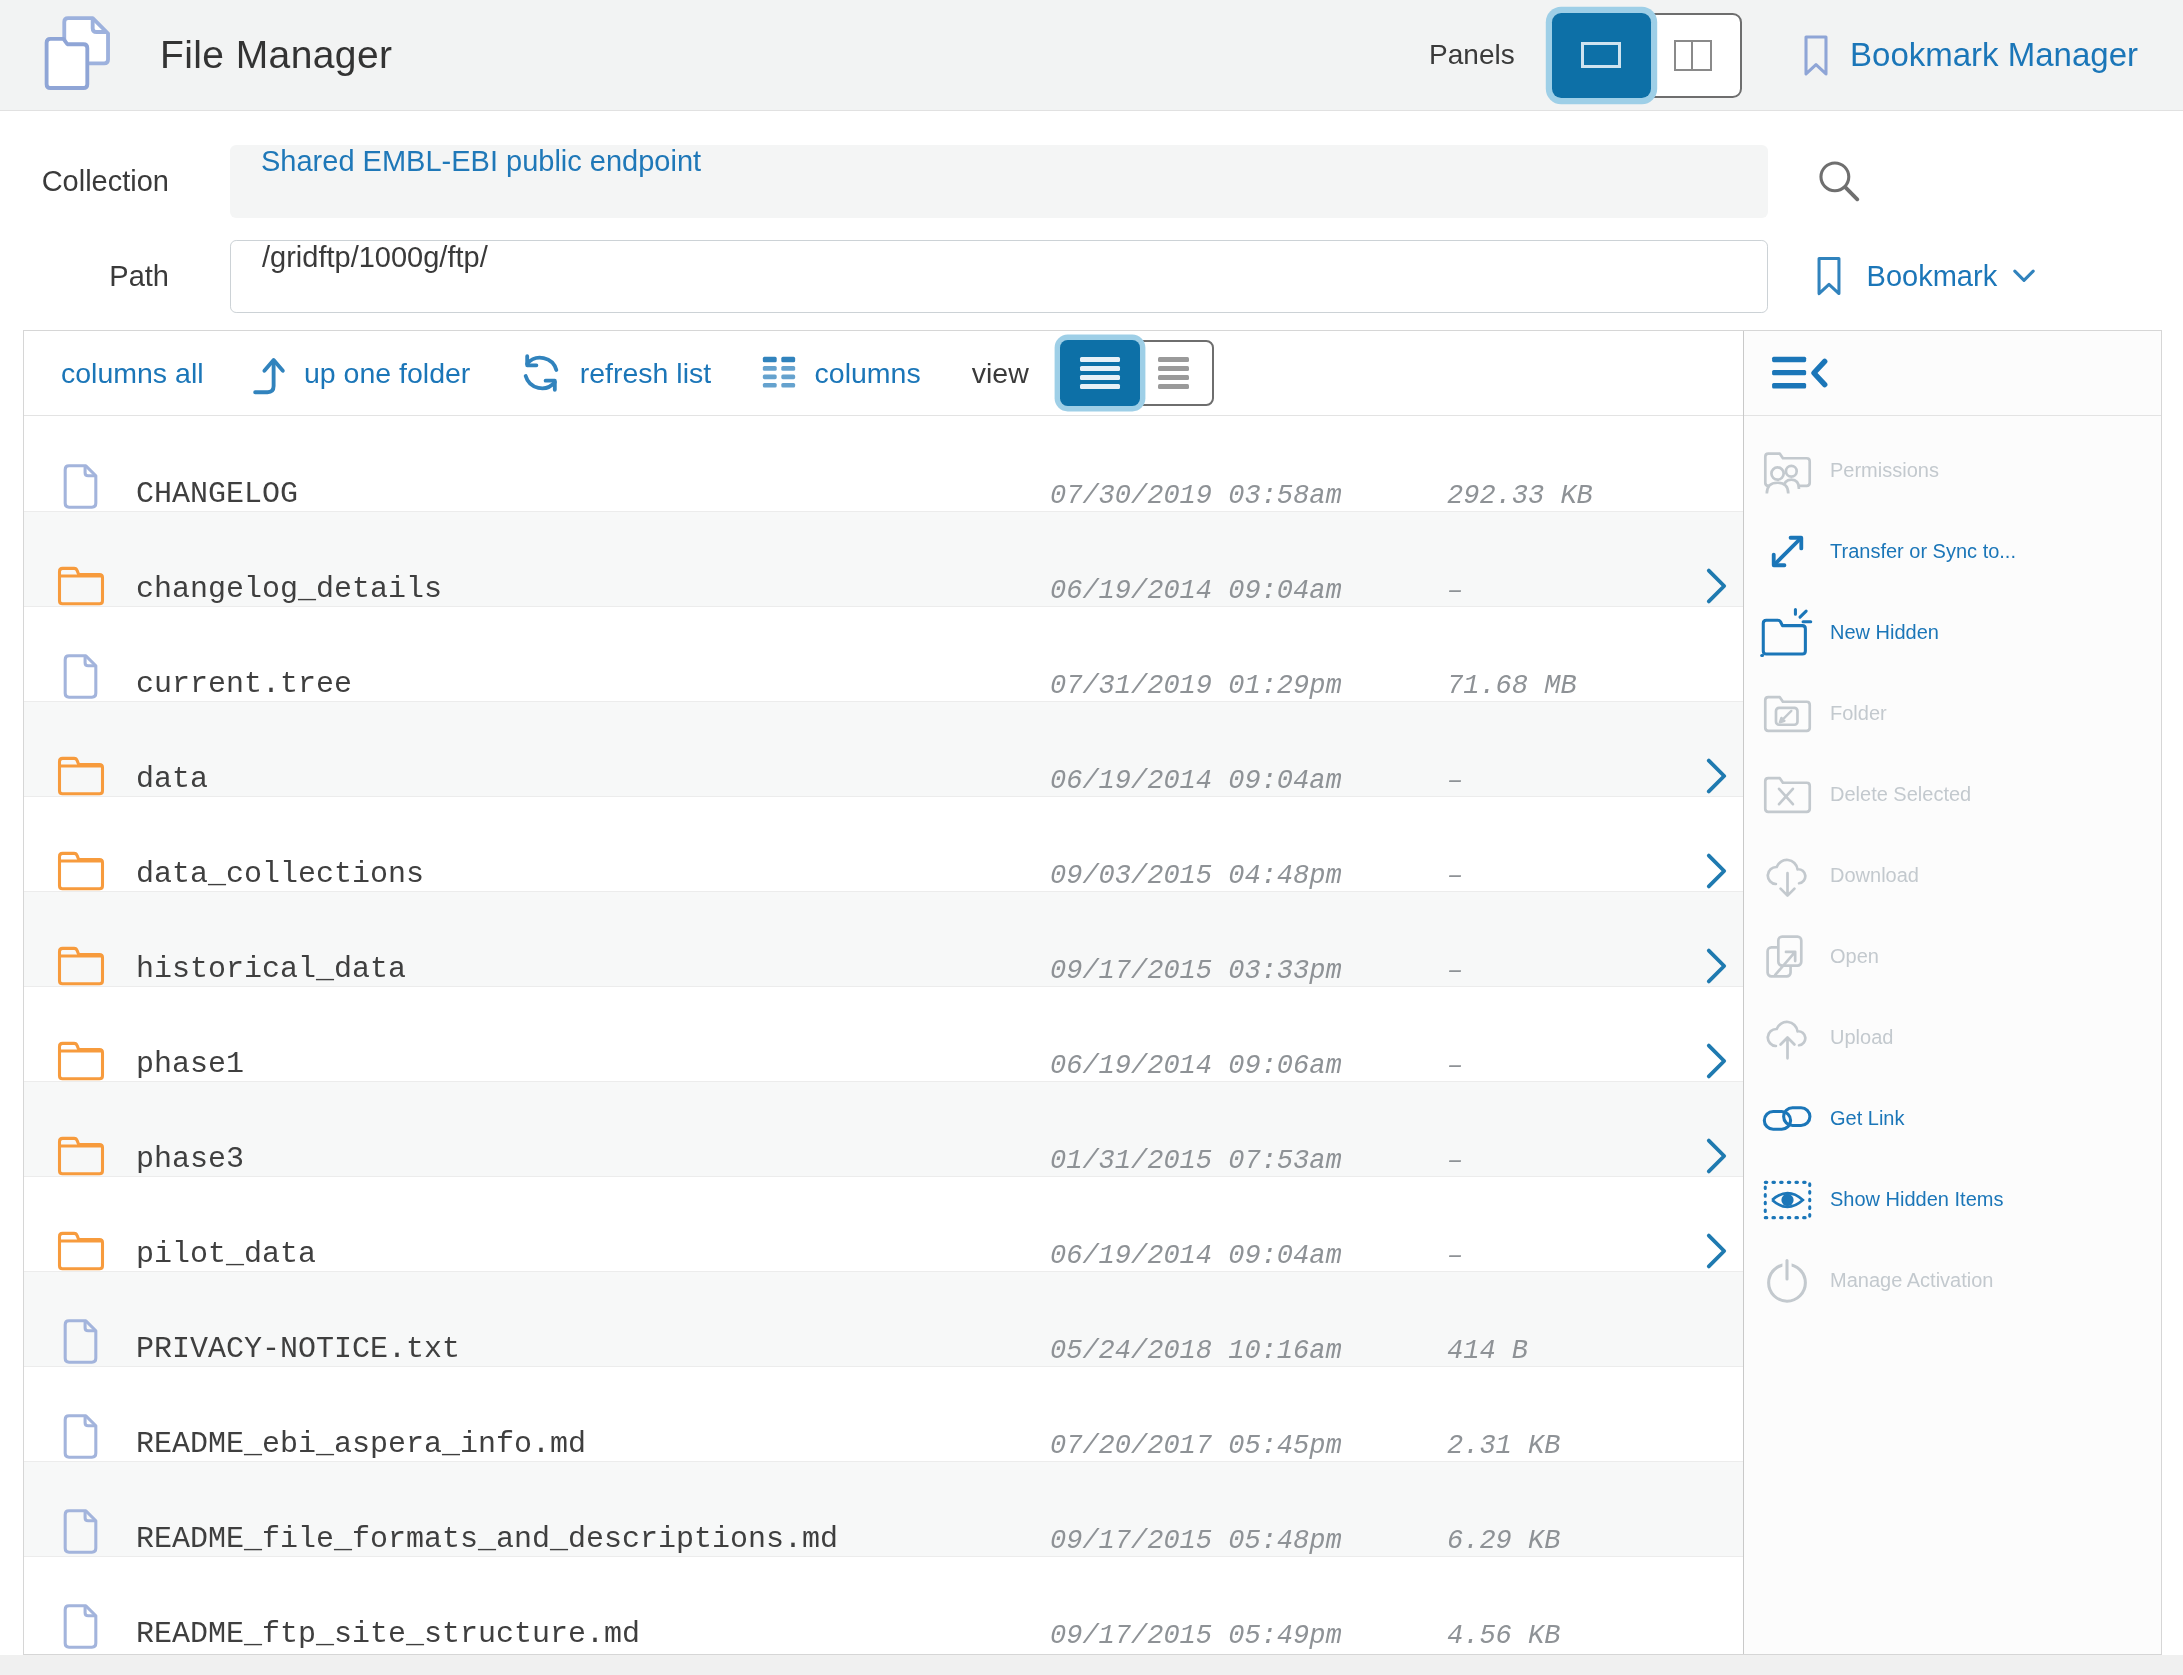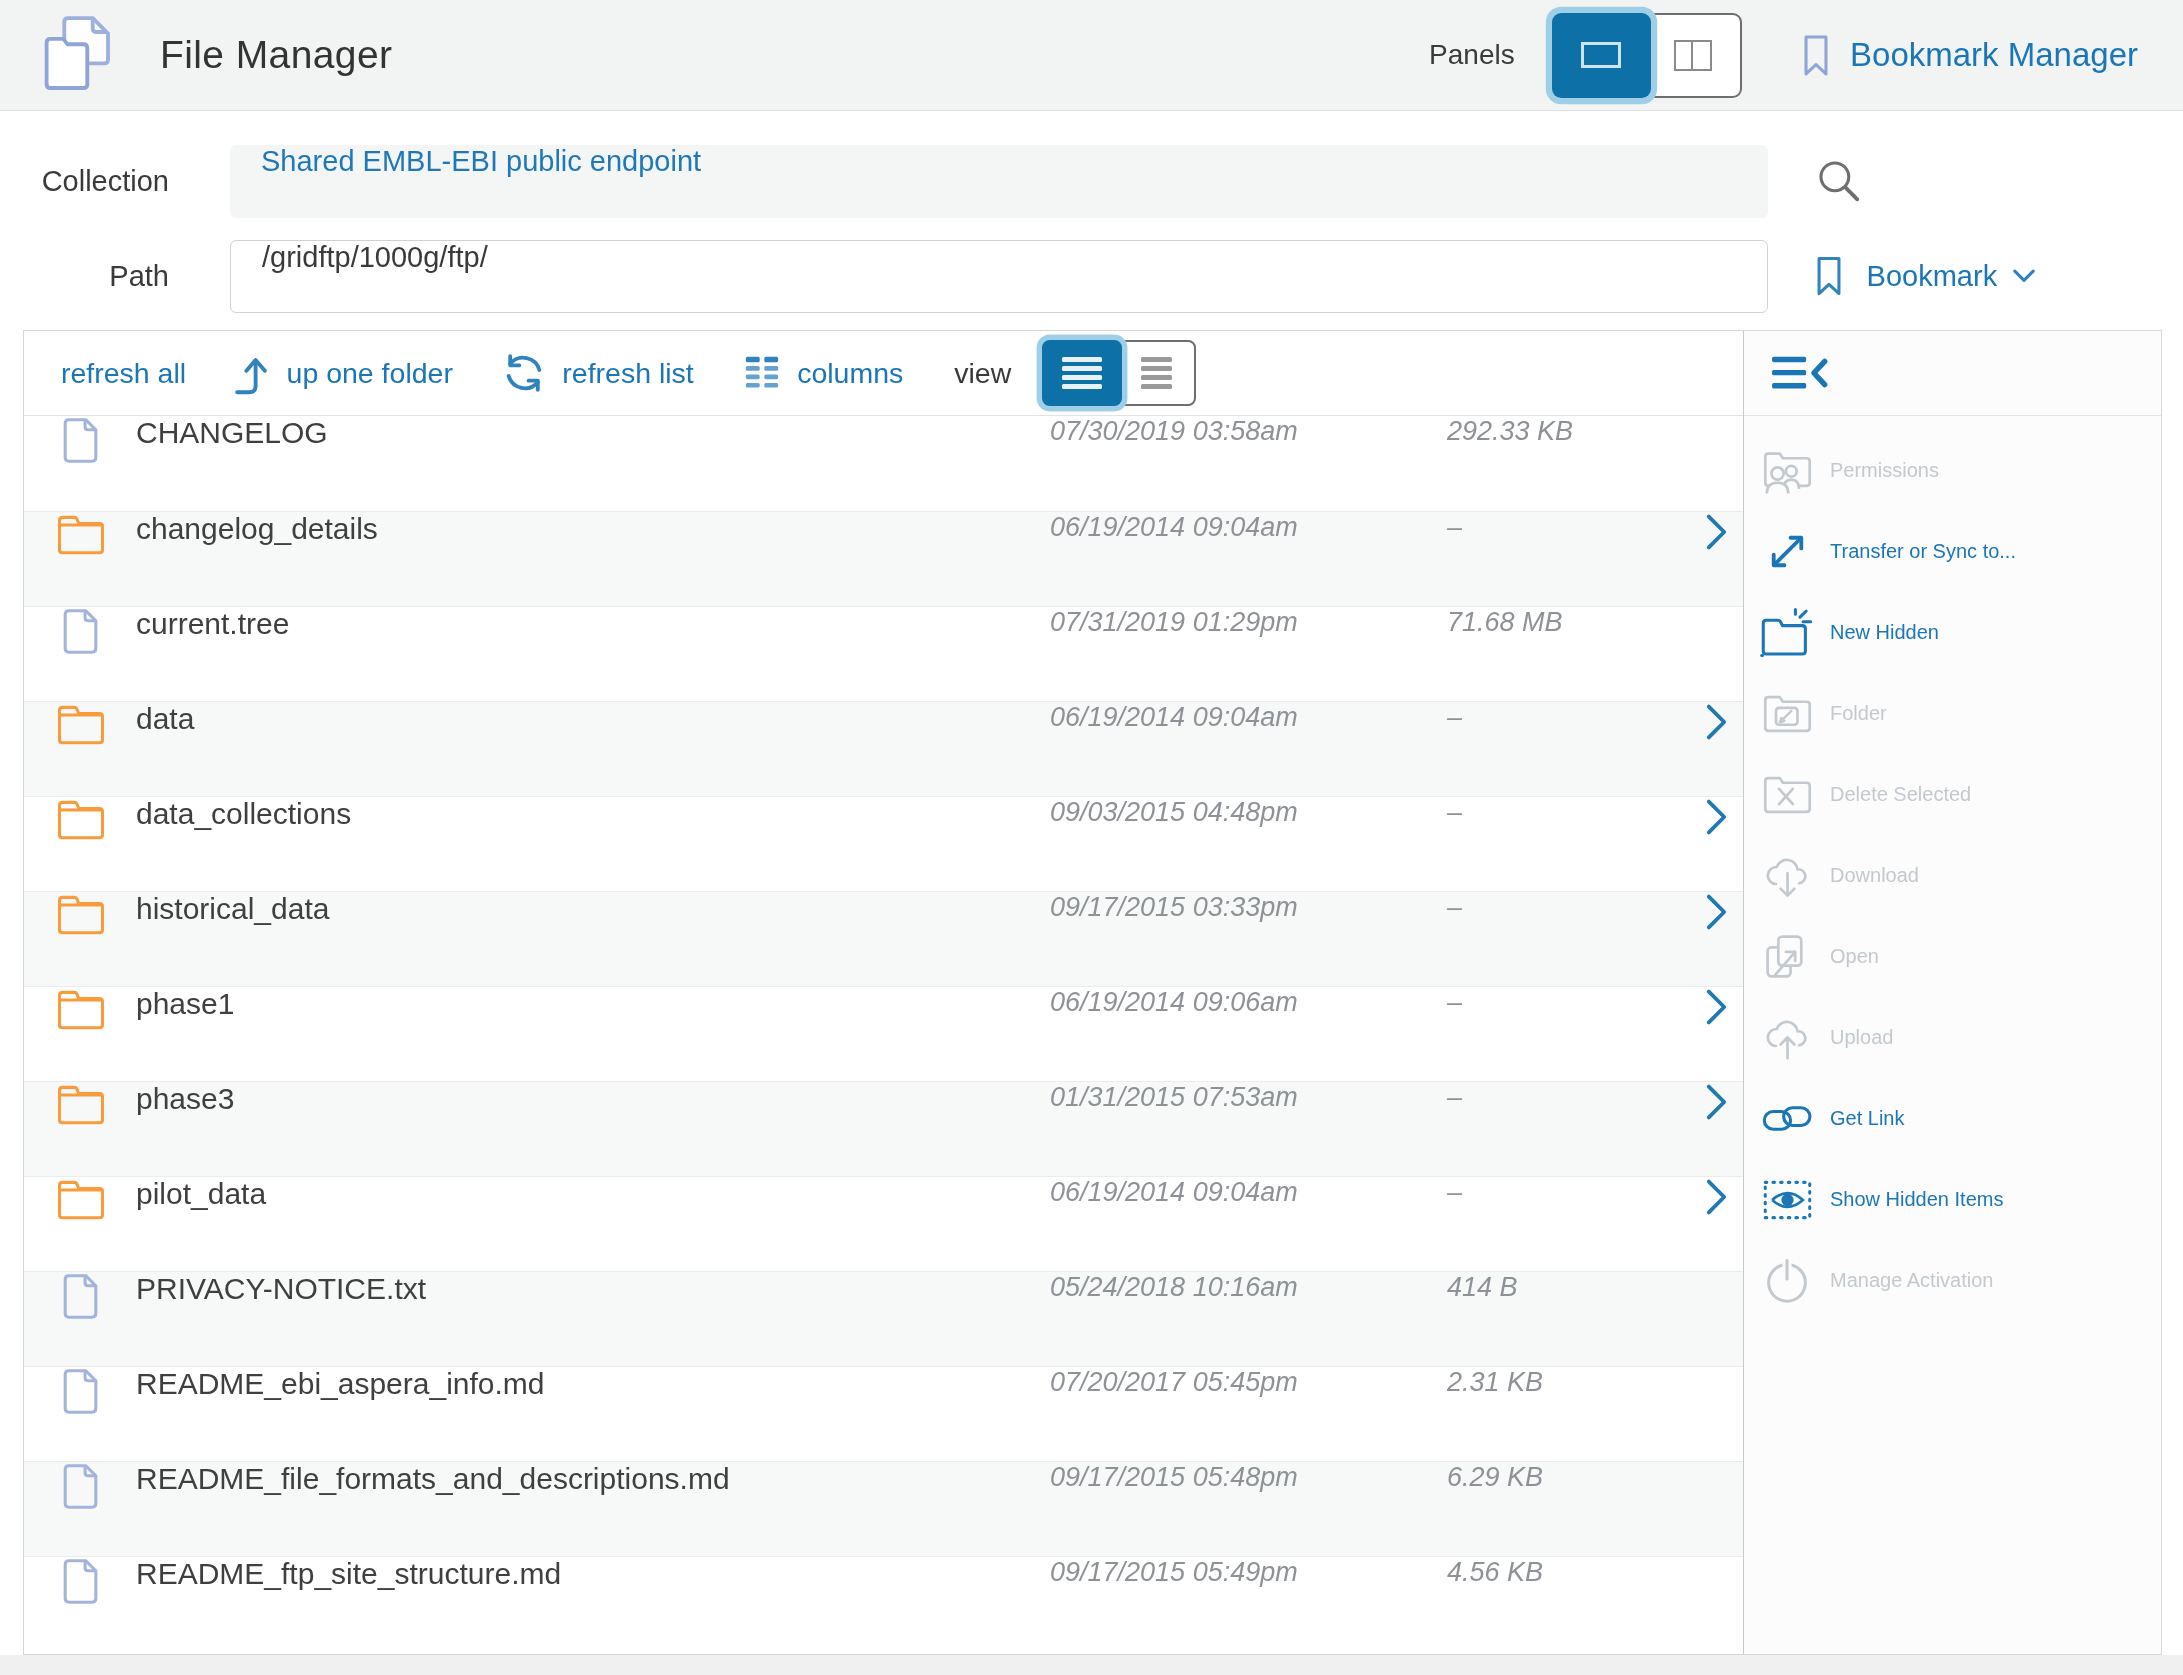--- a/index.html
+++ b/index.html
@@ -60,21 +60,21 @@
   .seg.small{margin-left:31px;}
   .seg.small .seg-btn{width:80px;height:66px;border-radius:7.7px;}
   .seg.small .seg-btn.sel{box-shadow:0 0 0 5.4px var(--halo-blue);}
   .seg.small .seg-btn.unsel{margin-left:-6.2px;}
   .bars{display:flex;flex-direction:column;gap:4.6px;}
   .bars span{height:4.6px;border-radius:1.5px;}
   .bars.white span{width:40px;background:#e8f1f7;}
   .bars.gray span{width:31px;background:#9a9a9a;}
   
   .rows{flex:1 1 auto;overflow:hidden;}
-  .row{height:95px;display:flex;align-items:flex-start;position:relative;border-top:0.8px solid #ececec;background:#fff;}
+  .row{height:95px;display:flex;align-items:flex-end;position:relative;border-top:0.8px solid #ececec;background:#fff;font-family:Liberation Mono, monospace;}
   .row:first-child{border-top:none;}
   .row.alt{background:#f7f8f8;}
   .cell-icon{width:49px;margin-left:32px;display:flex;justify-content:center;flex:0 0 auto;}
   .cell-name{margin-left:31px;font-size:30px;color:#3f3f3f;white-space:nowrap;}
   .cell-date{position:absolute;left:1026px;font-size:27px;font-style:italic;color:var(--muted-italic);white-space:nowrap;}
   .cell-size{position:absolute;left:1423px;font-size:27px;font-style:italic;color:var(--muted-italic);white-space:nowrap;}
   .cell-chevron{position:absolute;left:1680px;display:flex;cursor:pointer;}
   
   .sidebar{flex:1;border-left:1.5px solid #c9c9c9;background:#fcfcfc;display:flex;flex-direction:column;}
   .sidebar-top{height:85px;border-bottom:1.5px solid #e3e3e3;display:flex;align-items:center;flex:0 0 auto;}
@@ -157,21 +157,21 @@
         </span>
       </div>
     </div>
   </div>
 
   <div class="main">
 
     <div class="file-panel">
       <div class="toolbar">
         <span class="tb-link tb-selectall">
-          <span>refresh all</span>
+          <span>columns all</span>
         </span>
         <span class="tb-link tb-up">
           <span class="tb-icon">
             <svg width="40" height="48" viewBox="0 0 52 62">
               <path d="M8 56 h16 q8 0 8 -8 V18" stroke="#3183bd" stroke-width="5" fill="none" stroke-linecap="round"></path>
               <path d="M20 28 L32 14 L44 28" stroke="#3183bd" stroke-width="5" fill="none" stroke-linecap="round" stroke-linejoin="round"></path>
             </svg>
           </span>
           <span>up one folder</span>
         </span>

